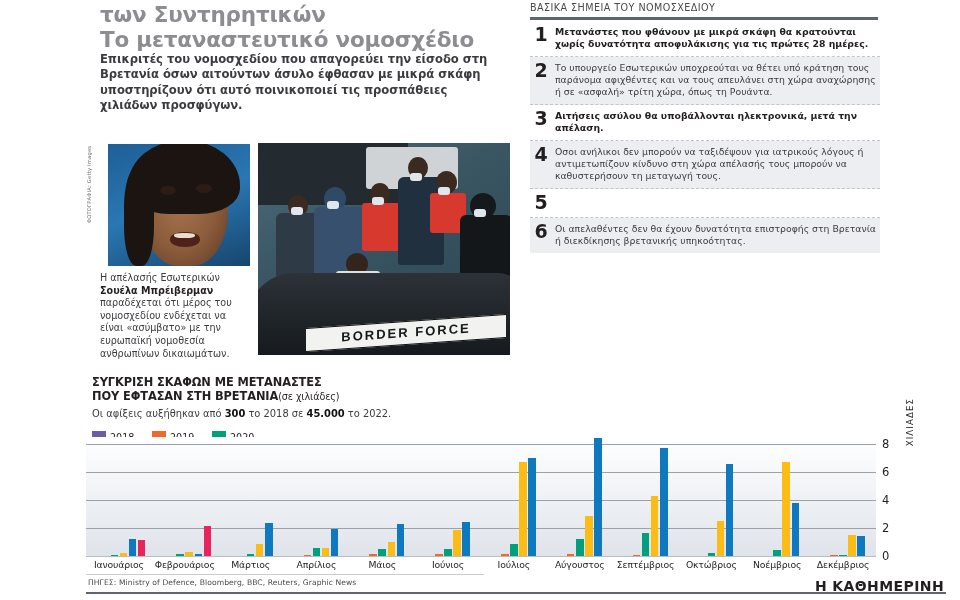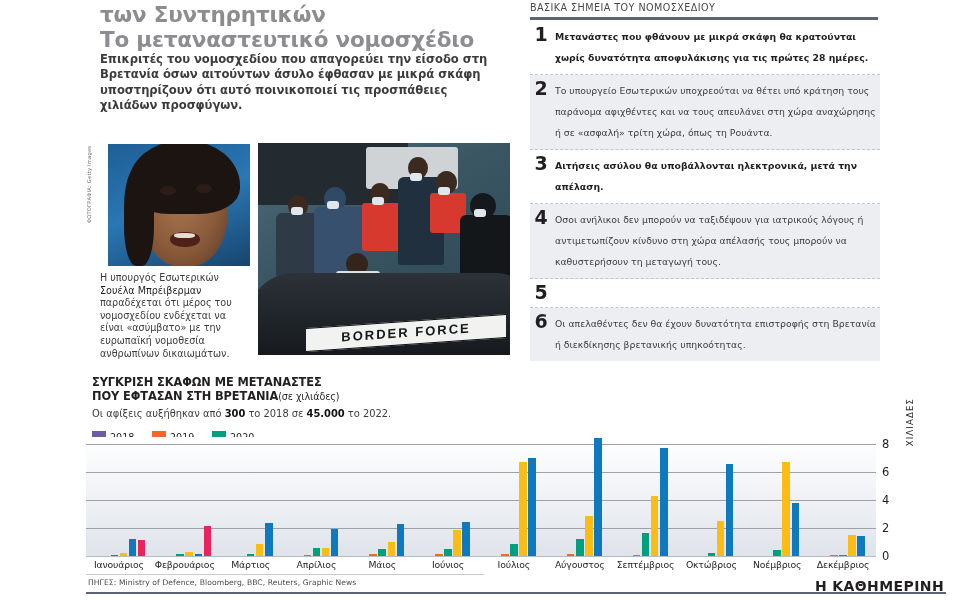--- a/index.html
+++ b/index.html
@@ -39,21 +39,21 @@
   .photo-credit{
     position:absolute;left:86px;top:146px;width:14px;height:118px;
     font-size:5.2px;color:#6e6e73;letter-spacing:0.2px;
     writing-mode:vertical-rl;transform:rotate(180deg);
     white-space:nowrap;text-align:right;
   }
   .caption{
     position:absolute;left:100px;top:272px;width:150px;
     font-size:9.6px;line-height:12.6px;color:#3c3c40;
   }
-  .caption b{font-weight:normal;color:#231f20;}
+  .caption b{font-weight:bold;color:#231f20;}
 
   
   .chart-title{
     position:absolute;left:92px;top:375px;width:330px;
     font-size:11.4px;line-height:14px;font-weight:bold;color:#231f20;
     letter-spacing:-0.1px;
   }
   .chart-title .unit{font-weight:normal;font-size:9.6px;text-align:right;}
   .chart-sub{
     position:absolute;left:92px;top:408px;width:350px;
@@ -142,21 +142,21 @@
   .point{
     display:flex;gap:7px;padding:5px 4px 6px 4px;
     border-bottom:1px dashed #c2c6cc;
   }
   .point:last-child{border-bottom:none;}
   .point.shade{background:#eceef2;}
   .pnum{
     font-size:19px;font-weight:bold;color:#231f20;line-height:17px;
     width:14px;flex:0 0 14px;text-align:center;
   }
-  .ptext{font-size:9.3px;line-height:21px;color:#3c3c40;flex:1;}
+  .ptext{font-size:9.3px;line-height:12px;color:#3c3c40;flex:1;}
   .ptext.bold{font-weight:bold;color:#231f20;}
 
   
   .p-sky{position:absolute;inset:0;background:linear-gradient(160deg,#1f5f96 0%,#2a77b4 48%,#17456d 100%);}
   .p-head{
     position:absolute;left:34px;top:10px;width:86px;height:112px;
     background:radial-gradient(ellipse at 45% 38%, #a9764f 0%, #8b5c3b 55%, #5a3725 100%);
     border-radius:46% 46% 42% 42%/52% 52% 48% 48%;
   }
   .p-hair{
@@ -251,21 +251,21 @@
       <div class="head-d" style="left:88px;top:110px;width:22px;height:22px;background:#33241c;"></div>
       <div class="vest" style="left:78px;top:128px;width:44px;height:40px;background:#e0e0dd;"></div>
 
       <div class="b-hull"></div>
       <div class="b-stripe">
         <span>BORDER FORCE</span>
       </div>
     </div>
 
     <div class="caption">
-      <span>Η υπουργός Εσωτερικών</span>
+      <span>Η απέλασής Εσωτερικών</span>
       <b>Σουέλα Μπρέιβερμαν</b>
       <span>παραδέχεται ότι μέρος του νομοσχεδίου ενδέχεται να είναι «ασύμβατο» με την ευρωπαϊκή νομοθεσία ανθρωπίνων δικαιωμάτων.</span>
     </div>
 
     <div class="chart-title">
       <div>ΣΥΓΚΡΙΣΗ ΣΚΑΦΩΝ ΜΕ ΜΕΤΑΝΑΣΤΕΣ</div>
       <div><span>ΠΟΥ ΕΦΤΑΣΑΝ ΣΤΗ ΒΡΕΤΑΝΙΑ</span><span class="unit">(σε χιλιάδες)</span></div>
     </div>
 
     <div class="chart-sub">

